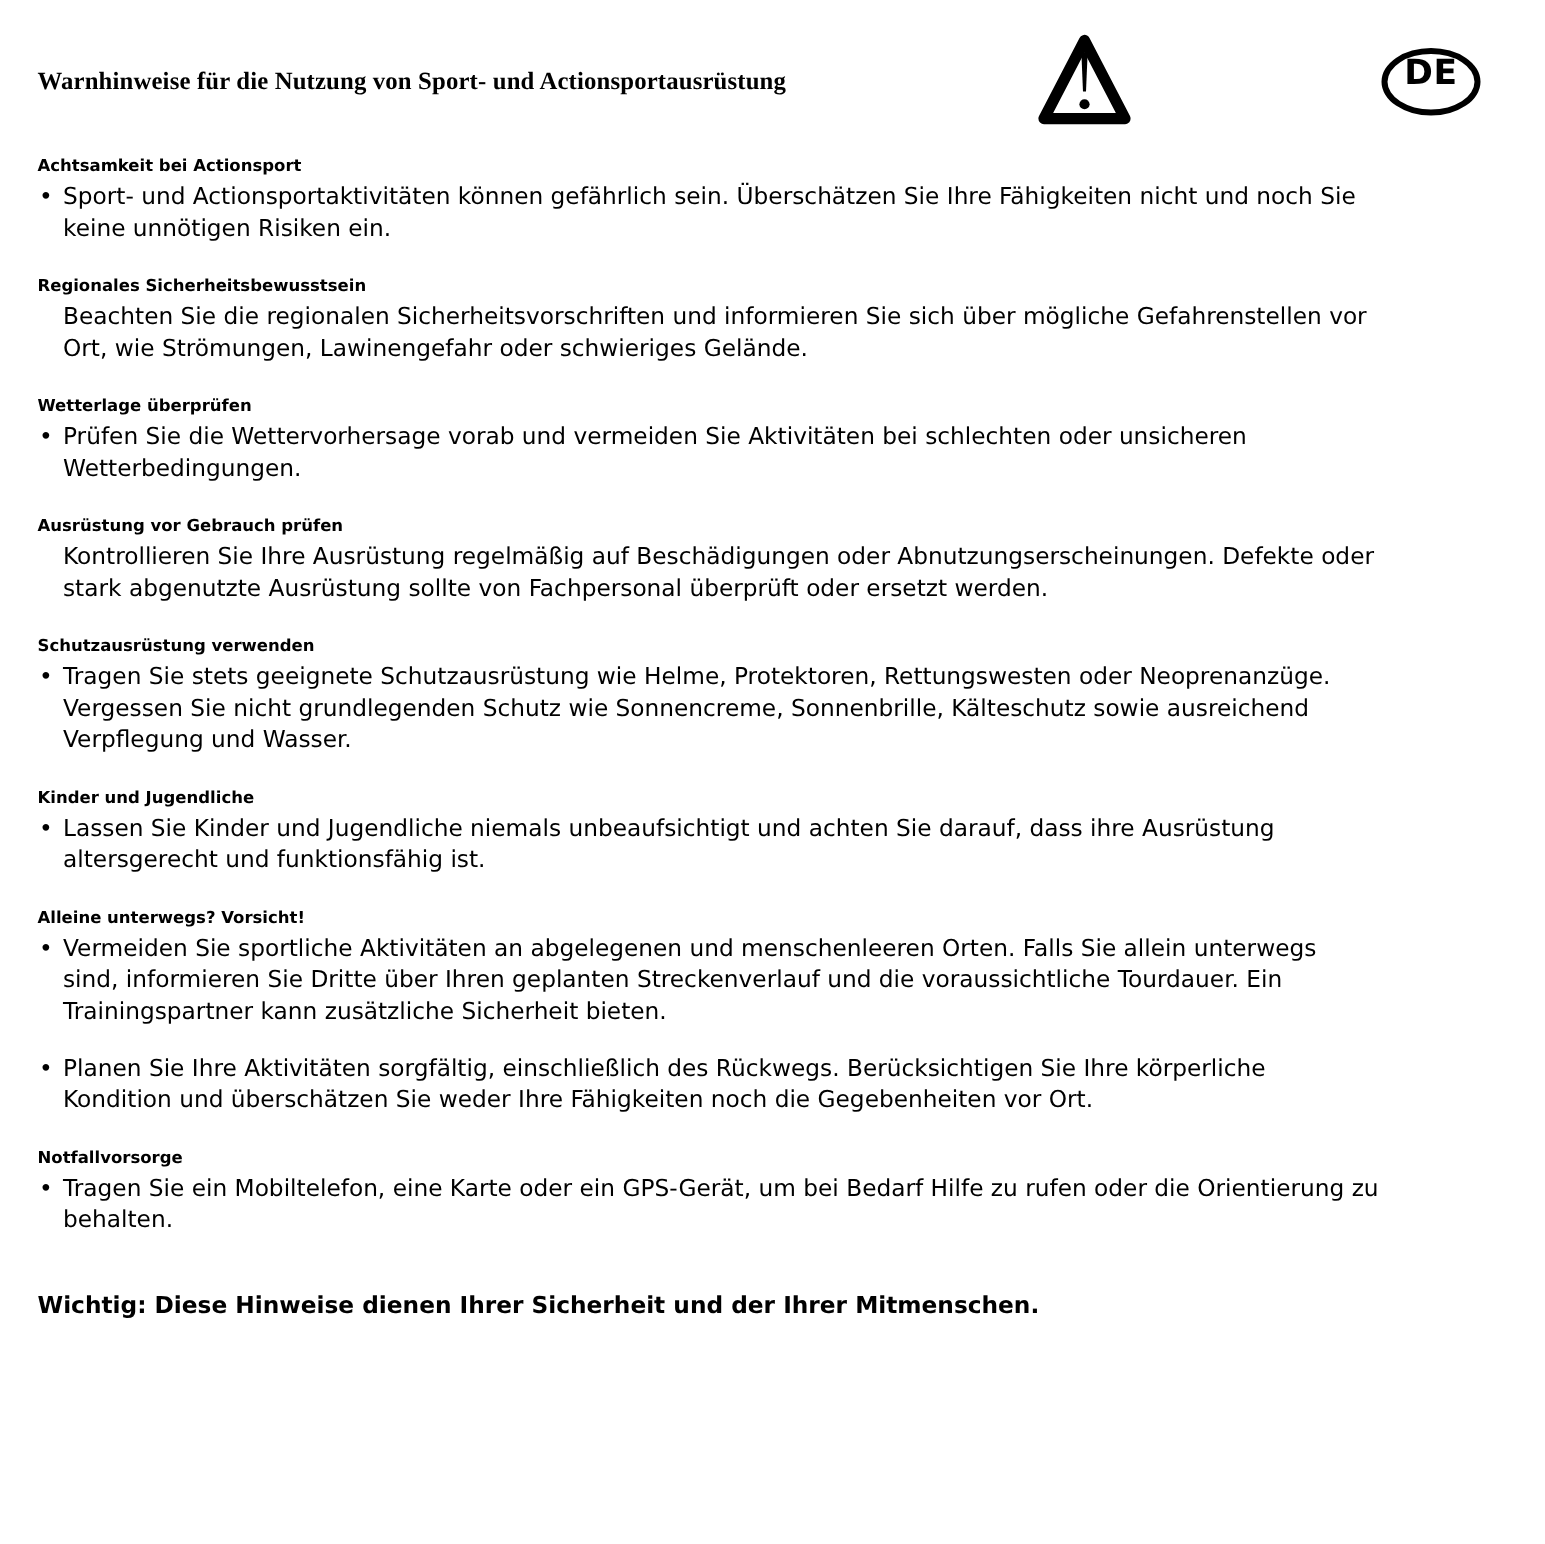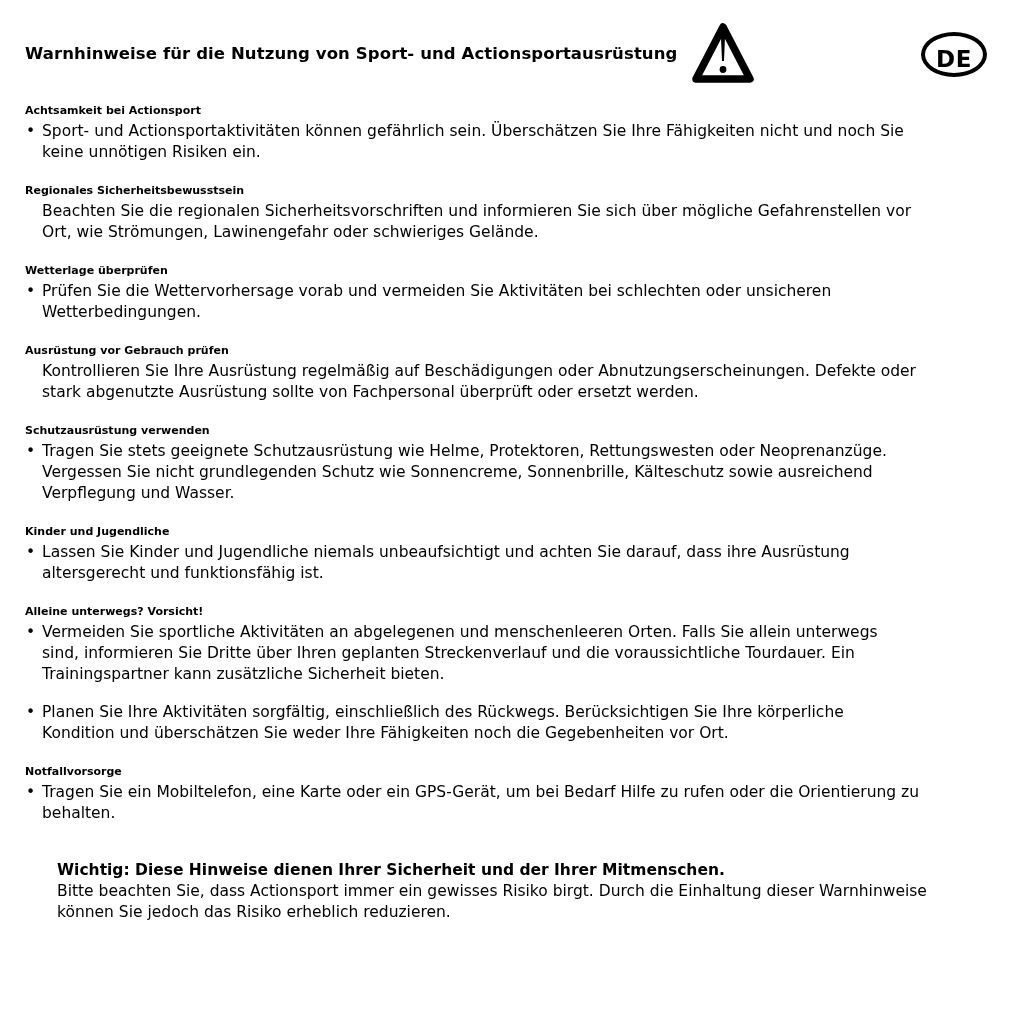--- a/index.html
+++ b/index.html
@@ -15,38 +15,39 @@
   }
   .page-title {
     position: absolute;
     left: 25px;
     top: 42px;
     font-size: 16.5px;
     font-weight: bold;
     line-height: 24px;
     letter-spacing: 0.1px;
     white-space: nowrap;
+    font-family: Liberation Serif, serif;
   }
   .warning-triangle {
     position: absolute;
     left: 690px;
     top: 21px;
     width: 66px;
     height: 66px;
   }
   .de-badge {
     position: absolute;
     left: 921px;
     top: 32px;
     width: 58px;
     height: 36px;
     border: 4px solid #000;
     border-radius: 50%;
     display: flex;
-    align-items: flex-end;
+    align-items: flex-start;
     justify-content: center;
     font-weight: bold;
     font-size: 23px;
     letter-spacing: 0.5px;
     padding-bottom: 1px;
     box-sizing: content-box;
   }
   .content {
     padding: 100px 32px 0 25px;
     font-size: 15.5px;
@@ -64,21 +65,21 @@
     position: absolute;
     left: 1px;
     top: 0;
     line-height: 21px;
   }
   .item .itext {
     display: block;
     white-space: pre-wrap;
     line-height: 21px;
   }
-  .footer { margin-top: 36px; margin-left: 32px; }
+  .footer { margin-top: 36px; }
   .footer-important { font-weight: bold; line-height: 21px; }
   .footer-note { white-space: pre-wrap; line-height: 21px; }
 </style>
 </head>
 <body>
 
 <div class="page">
 
   <div class="page-title">Warnhinweise für die Nutzung von Sport- und Actionsportausrüstung</div>
 
@@ -191,18 +192,16 @@
               <span class="marker">•</span>
               <span class="itext">Tragen Sie ein Mobiltelefon, eine Karte oder ein GPS-Gerät, um bei Bedarf Hilfe zu rufen oder die Orientierung zu
 behalten.</span>
             </div>
           </div>
   </div>
 </div>
 
     <div class="footer">
       <div class="footer-important">Wichtig: Diese Hinweise dienen Ihrer Sicherheit und der Ihrer Mitmenschen.</div>
-      <div class="footer-note">Bitte beachten Sie, dass Actionsport immer ein gewisses Risiko birgt. Durch die Einhaltung dieser Warnhinweise
-können Sie jedoch das Risiko erheblich reduzieren.</div>
     </div>
 
   </div>
 </div>
 
 </body></html>

